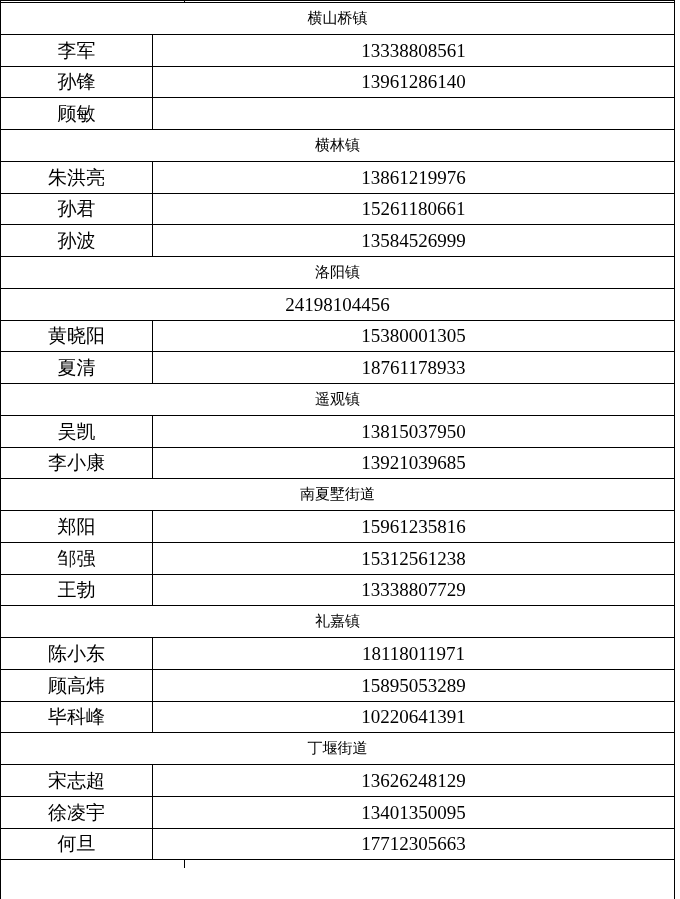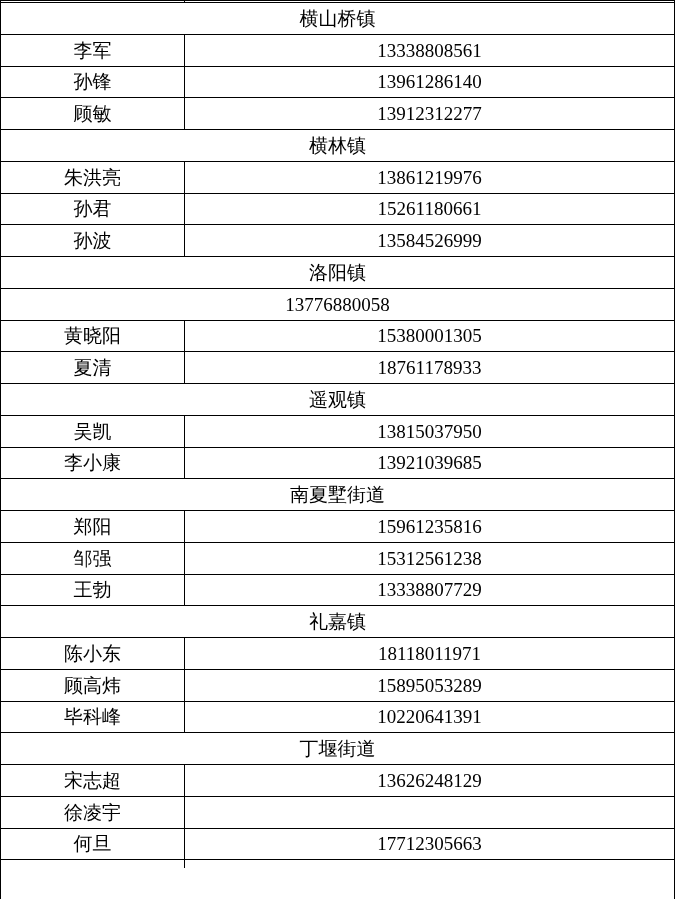--- a/index.html
+++ b/index.html
@@ -36,30 +36,30 @@
   }
   .cell {
     display: flex;
     align-items: center;
     justify-content: center;
     font-size: 19px;
     line-height: 1;
     white-space: nowrap;
   }
   .name-cell {
-    width: 184px;
+    width: 152px;
     border-right: 1px solid #000;
   }
   .phone-cell { flex: 1; text-align: center; }
   .header-row .header-cell {
     flex: 1;
     display: flex;
     align-items: center;
     justify-content: center;
-    font-size: 19px;
+    font-size: 15px;
     line-height: 1;
   }
 </style>
 </head>
 <body>
 
 <div class="table-wrap">
 
   <div class="sliver sliver-top">
     <div class="left-stub"></div>
@@ -71,21 +71,20 @@
   <div class="row">
     <div class="cell name-cell">李军</div>
     <div class="cell phone-cell">13338808561</div>
   </div>
   <div class="row">
     <div class="cell name-cell">孙锋</div>
     <div class="cell phone-cell">13961286140</div>
   </div>
   <div class="row">
     <div class="cell name-cell">顾敏</div>
-    <div class="cell phone-cell">13912312277</div>
   </div>
 
   <div class="row header-row">
     <div class="header-cell">横林镇</div>
   </div>
   <div class="row">
     <div class="cell name-cell">朱洪亮</div>
     <div class="cell phone-cell">13861219976</div>
   </div>
   <div class="row">
@@ -94,21 +93,21 @@
   </div>
   <div class="row">
     <div class="cell name-cell">孙波</div>
     <div class="cell phone-cell">13584526999</div>
   </div>
 
   <div class="row header-row">
     <div class="header-cell">洛阳镇</div>
   </div>
   <div class="row">
-    <div class="cell phone-cell">13776880058</div>
+    <div class="cell phone-cell">24198104456</div>
   </div>
   <div class="row">
     <div class="cell name-cell">黄晓阳</div>
     <div class="cell phone-cell">15380001305</div>
   </div>
   <div class="row">
     <div class="cell name-cell">夏清</div>
     <div class="cell phone-cell">18761178933</div>
   </div>
 
@@ -158,20 +157,21 @@
 
   <div class="row header-row">
     <div class="header-cell">丁堰街道</div>
   </div>
   <div class="row">
     <div class="cell name-cell">宋志超</div>
     <div class="cell phone-cell">13626248129</div>
   </div>
   <div class="row">
     <div class="cell name-cell">徐凌宇</div>
+    <div class="cell phone-cell">13401350095</div>
   </div>
   <div class="row">
     <div class="cell name-cell">何旦</div>
     <div class="cell phone-cell">17712305663</div>
   </div>
 
   <div class="sliver sliver-bottom">
     <div class="left-stub"></div>
   </div>
 

